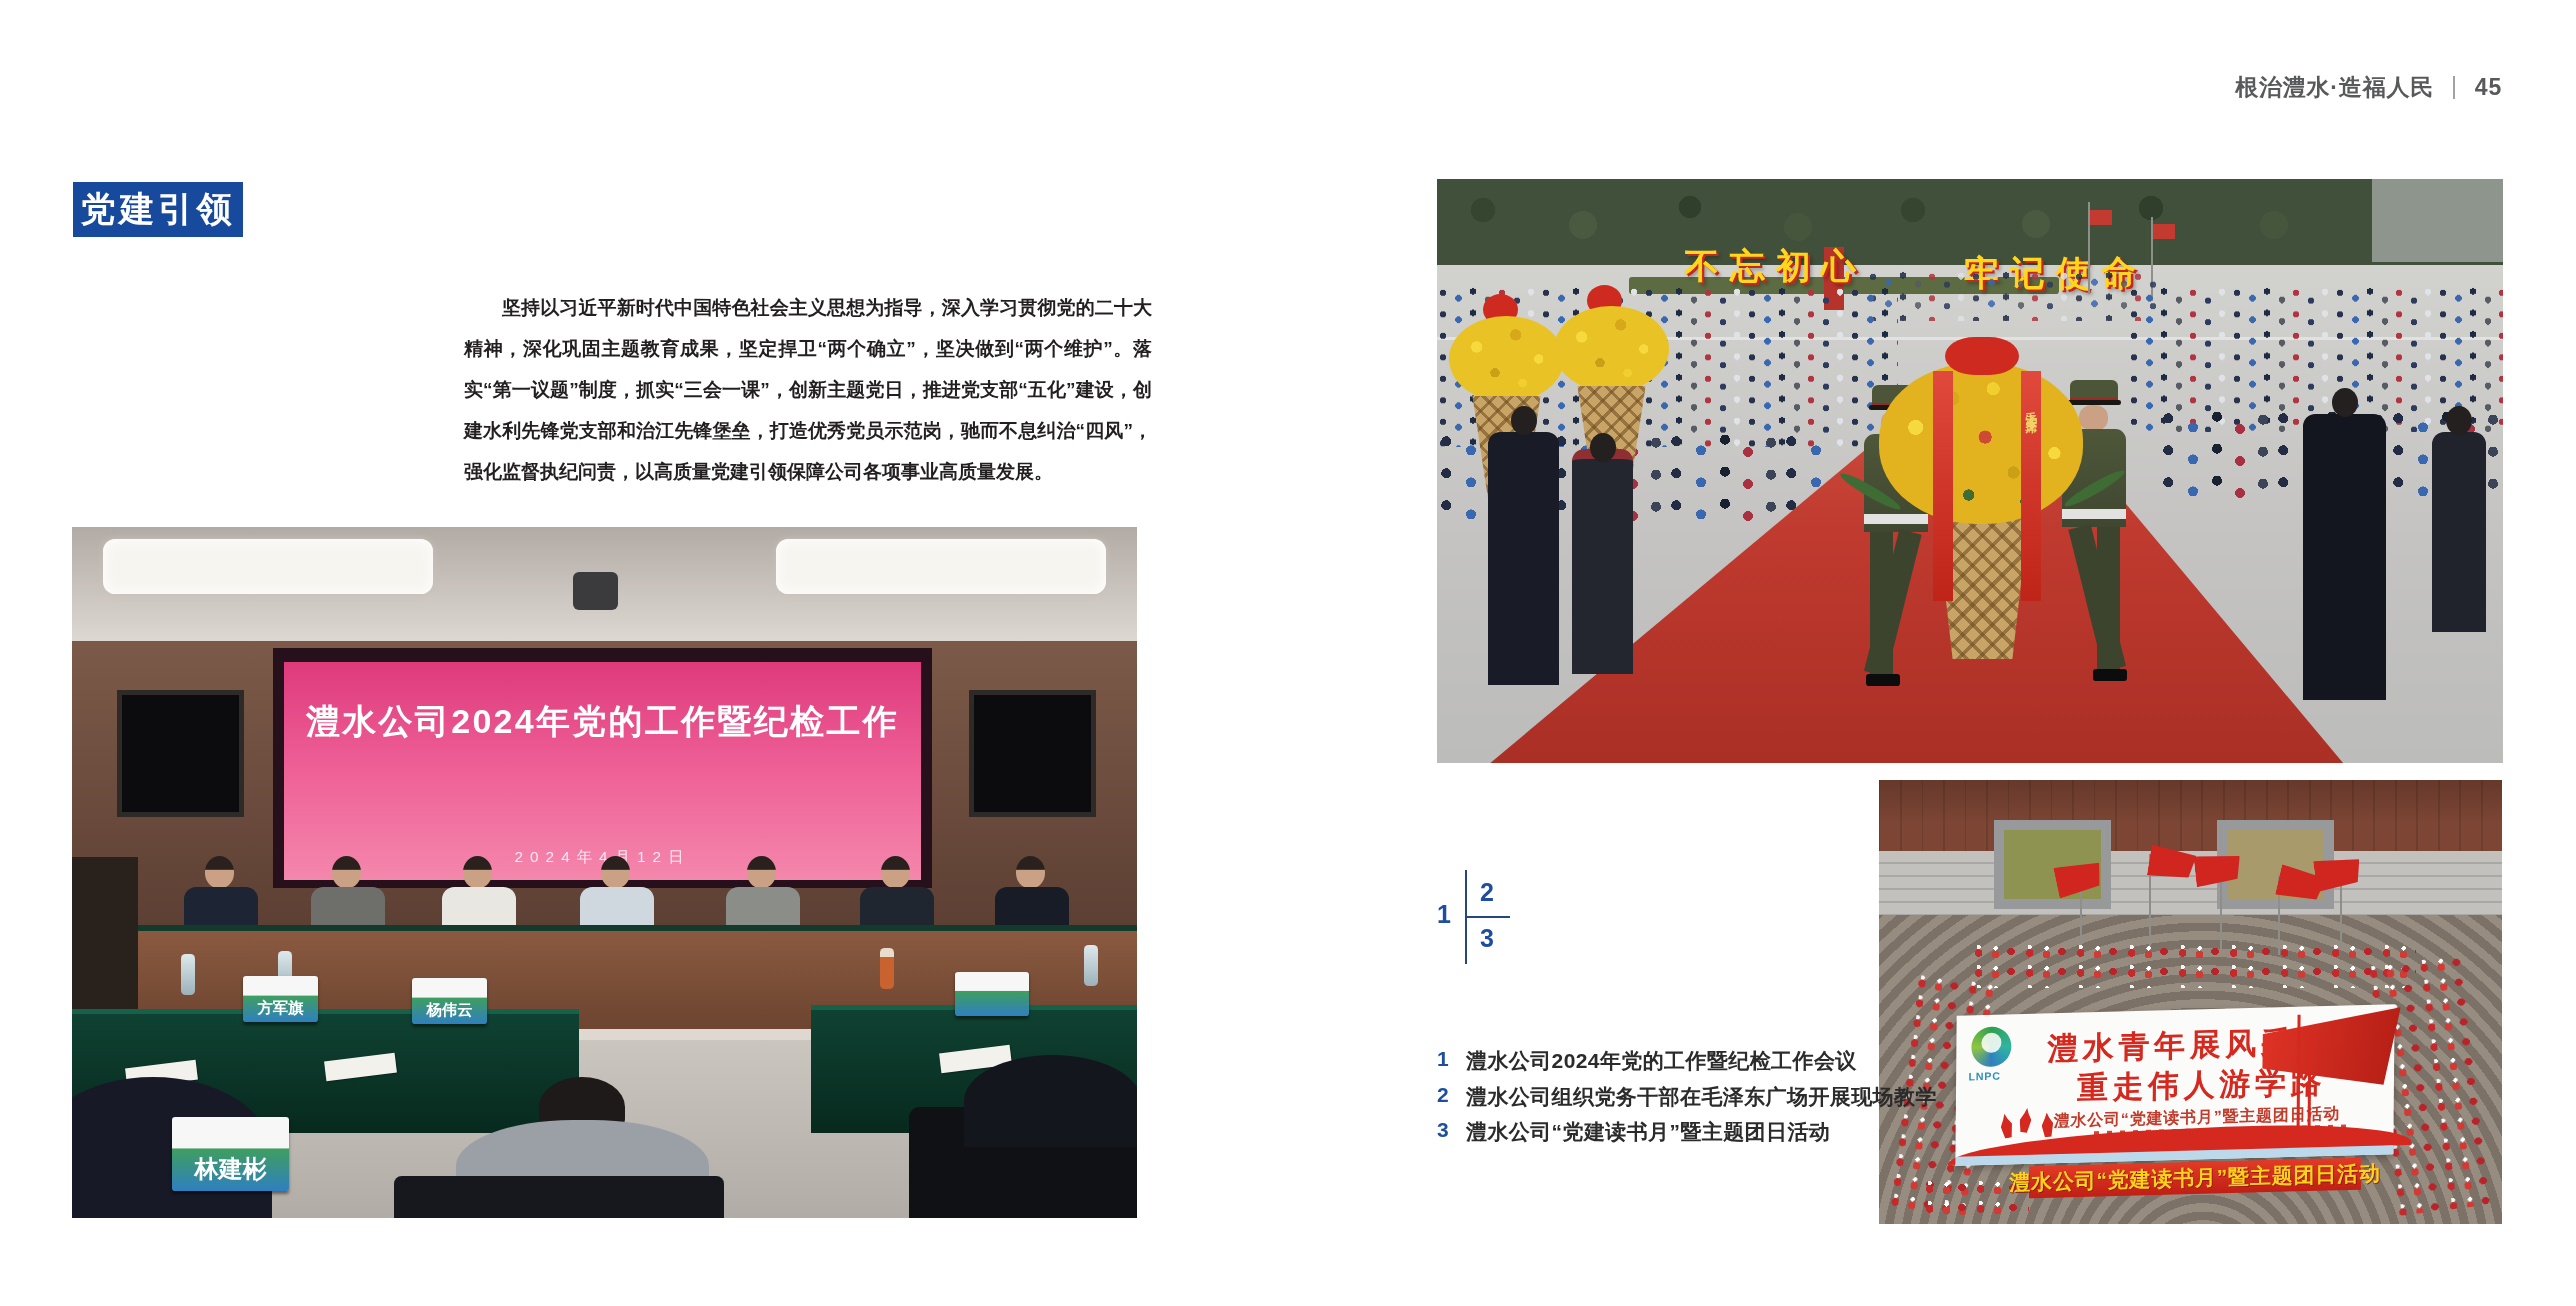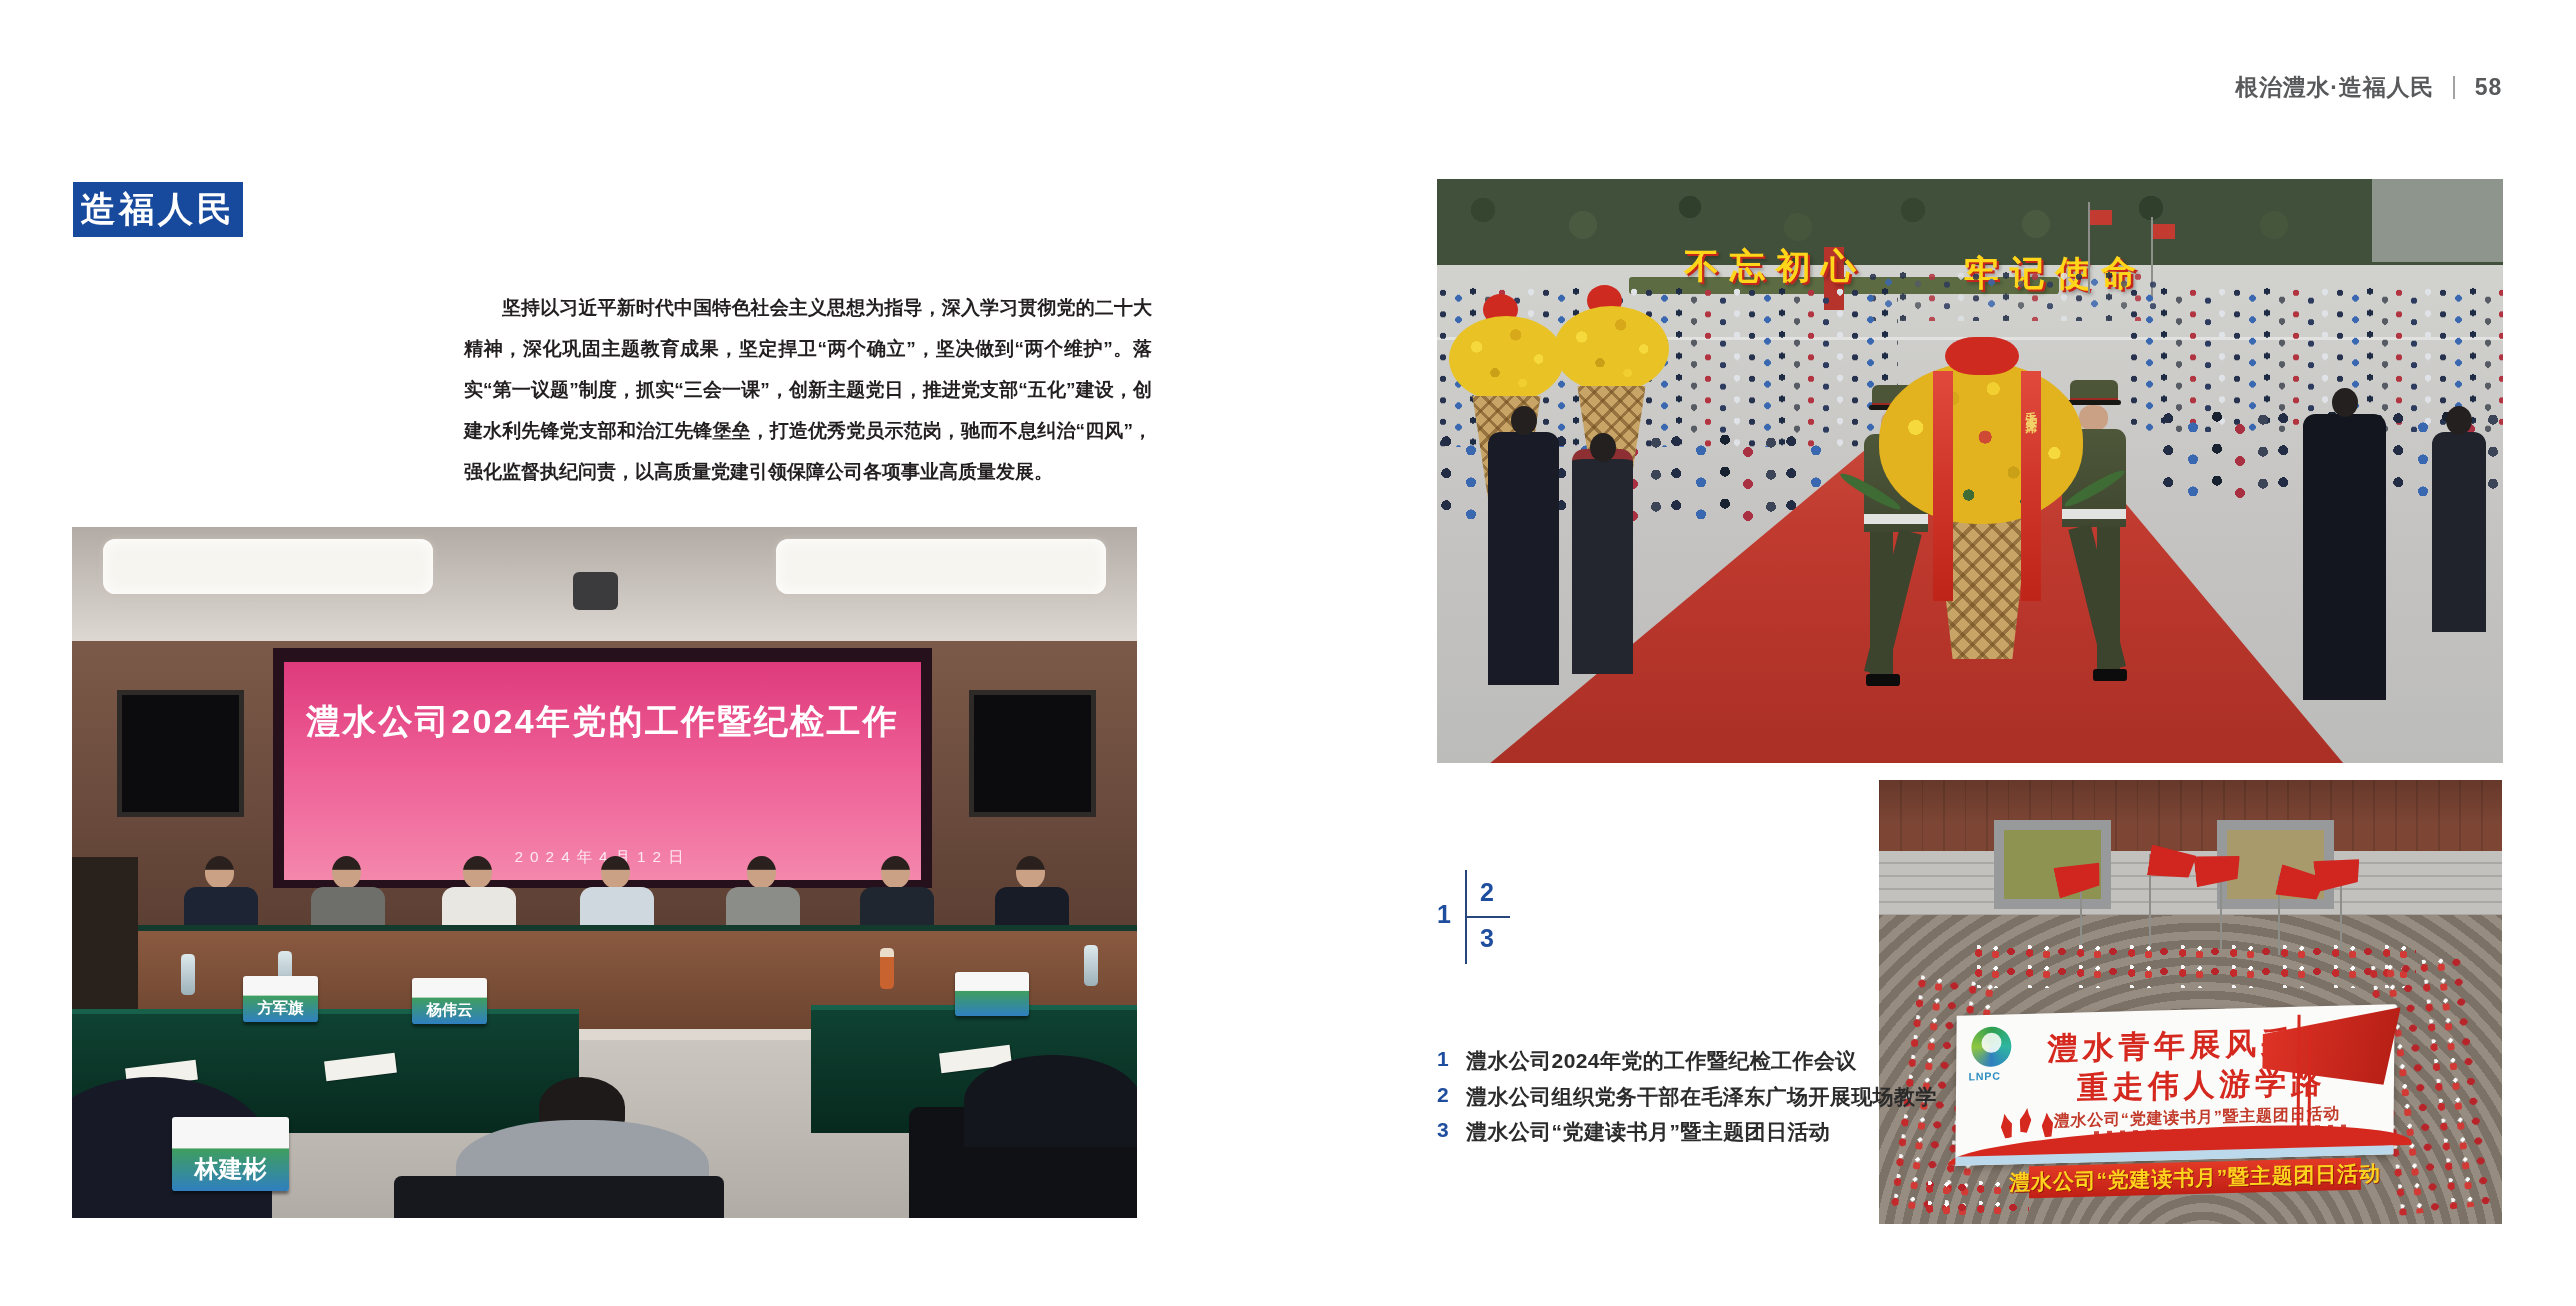--- a/index.html
+++ b/index.html
@@ -176,24 +176,24 @@
   .cap-row{position:absolute;left:1437px;display:flex;align-items:flex-start;width:584px;}
   .cap-num{width:29px;font-size:21px;font-weight:bold;color:#1f4e9e;flex:0 0 29px;}
   .cap-tx{font-size:21px;font-weight:600;color:#2b2b2b;letter-spacing:0.4px;}
 </style>
 </head>
 <body>
 
 <div class="spread">
 
   <div class="hdr hdr-right">
-    <span>根治澧水·造福人民</span><span class="sep">|</span><span class="pnum">58</span>
+    <span>根治澧水·造福人民</span><span class="sep">|</span><span class="pnum">45</span>
   </div>
 
-  <div class="badge">造福人民</div>
+  <div class="badge">党建引领</div>
   <p class="para">坚持以习近平新时代中国特色社会主义思想为指导，深入学习贯彻党的二十大精神，深化巩固主题教育成果，坚定捍卫“两个确立”，坚决做到“两个维护”。落实“第一议题”制度，抓实“三会一课”，创新主题党日，推进党支部“五化”建设，创建水利先锋党支部和治江先锋堡垒，打造优秀党员示范岗，驰而不息纠治“四风”，强化监督执纪问责，以高质量党建引领保障公司各项事业高质量发展。</p>
 
   <figure class="photo photo1" style="margin:0;">
     <div class="p1-ceiling"></div>
     <div class="p1-light l"></div>
     <div class="p1-light r"></div>
     <div class="p1-projector"></div>
     <div class="p1-wall"></div>
     <div class="p1-screenframe"></div>
     <div class="p1-screen">

